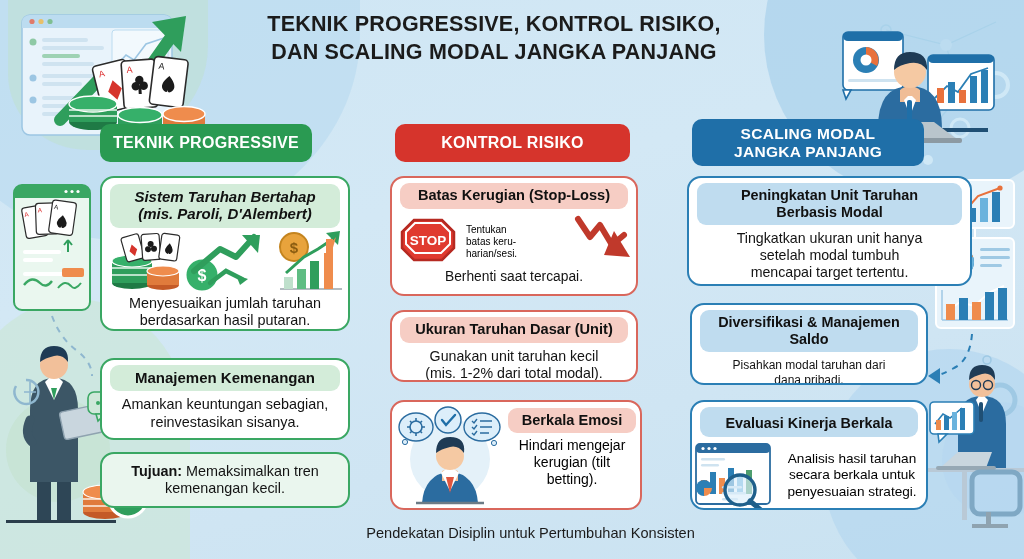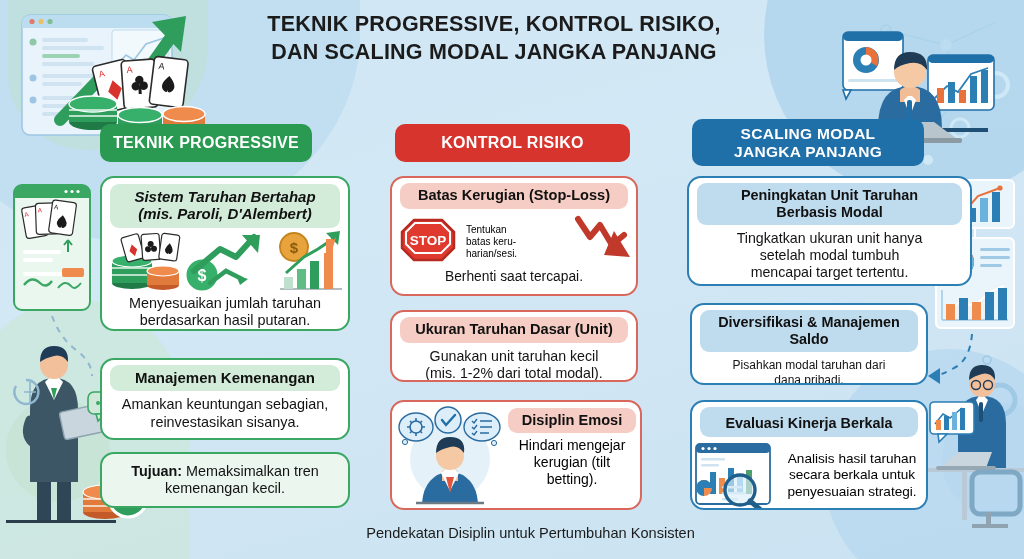--- a/index.html
+++ b/index.html
@@ -652,21 +652,21 @@
 
         <path d="M30 100 q2 -28 28 -32 q26 4 28 32z" fill="#2b6ca0"></path>
         <path d="M50 68 q8 -5 16 0 l0 10 l-16 0z" fill="#f2c09a"></path>
         <path d="M49 70 l9 18 l9 -18 l-5 -4 l-8 0z" fill="#fff"></path>
         <path d="M54 74 l4 16 l4 -16z" fill="#e0563f"></path>
         <circle cx="58" cy="53" r="14" fill="#f5c9a3"></circle>
         <path d="M44 50 q0 -16 14 -16 q16 0 14 16 q-6 -8 -14 -6 q-9 2 -14 6z" fill="#1f3b55"></path>
         <line x1="24" y1="100" x2="92" y2="100" stroke="#6b7b86" stroke-width="2.5"></line>
       </svg>
       <div class="txt">
-        <span class="overlay-title" style="position:static;display:block;background:#f6cdc4;margin:-14px 4px 4px;">Disiplin Emosi</span>
+        <span class="overlay-title" style="position:static;display:block;background:#f6cdc4;margin:-14px 4px 4px;">Berkala Emosi</span>
         <span style="font-size:14px;line-height:1.2;display:block">
           <span>Hindari mengejar</span><br>
           <span>kerugian (tilt</span><br>
           <span>betting).</span>
         </span>
       </div>
     </div>
   </div>
 
   <div class="card blue" id="card-b1">

